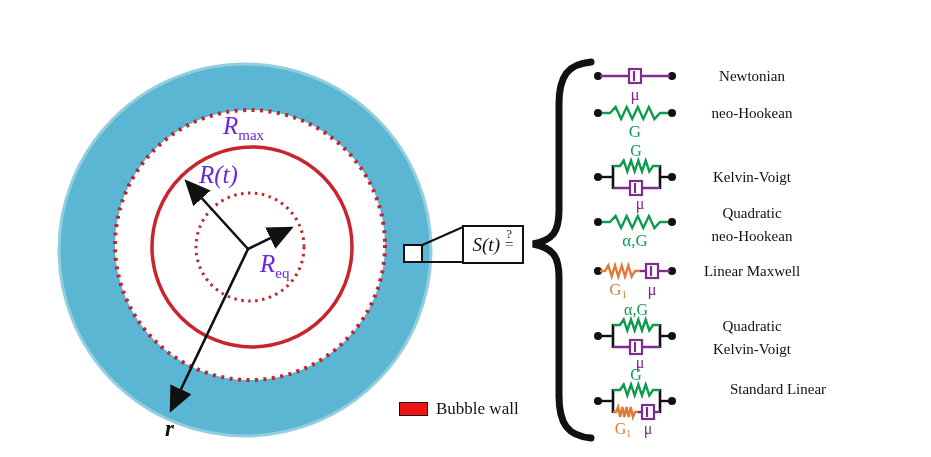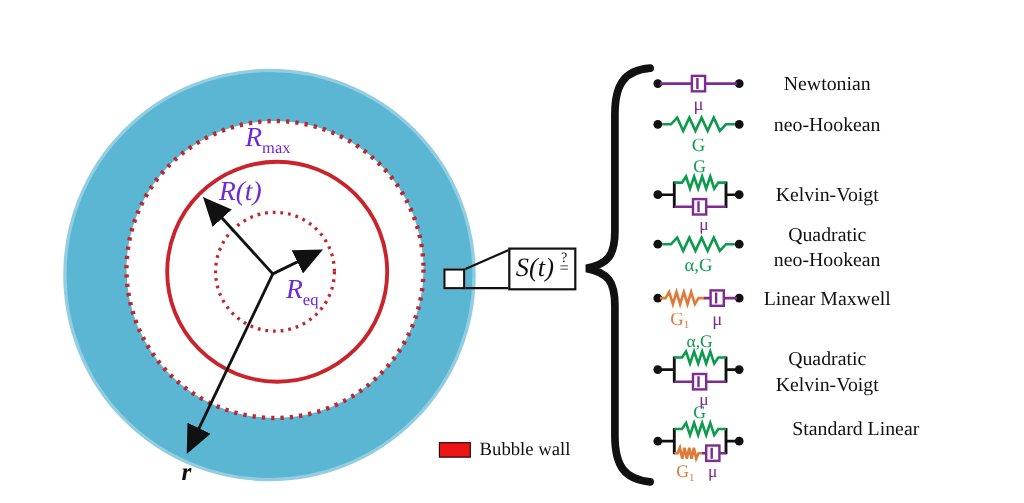--- a/index.html
+++ b/index.html
@@ -14,33 +14,33 @@
   .radius-label { font-style:italic; font-size:25px; color:#6d28d9; white-space:nowrap; }
   .radius-label sub { font-style:normal; font-size:15px; }
   .r-label { font-style:italic; font-weight:600; font-size:23px; }
 
   
   .mini-box { width:20px; height:19px; background:#fff; border:2px solid #111; box-sizing:border-box; }
   .callout-box {
     width:62px; height:39px; background:#fff; border:2px solid #111; box-sizing:border-box;
     display:flex; align-items:center; justify-content:center;
   }
-  .s-label { font-style:italic; font-size:24px; }
+  .s-label { font-style:italic; font-size:19px; }
   .q-eq { display:inline-flex; flex-direction:column; align-items:center; margin-left:5px; transform:translateY(-5px); }
   .q-eq .q { font-size:13px; line-height:10px; }
   .q-eq .eq { font-size:15px; line-height:11px; }
 
   
   .legend-row { display:flex; align-items:center; height:15px; }
   .legend-swatch { width:29px; height:14px; border:1.5px solid #111; box-sizing:border-box; flex:0 0 auto; }
   .legend-text { margin-left:8px; font-size:17px; line-height:15px; white-space:nowrap; }
 
   
   .model-label {
-    width:190px; text-align:center; font-size:18px; line-height:23px; white-space:nowrap;
+    width:190px; text-align:center; font-size:15px; line-height:23px; white-space:nowrap;
   }
 </style>
 </head>
 <body>
 
 <div class="canvas">
 
   <svg class="abs" style="left:0;top:0;" width="931" height="457" viewBox="0 0 931 457">
     <defs>
       <marker id="arrow" markerWidth="11" markerHeight="9" refX="8" refY="4.5" orient="auto">

